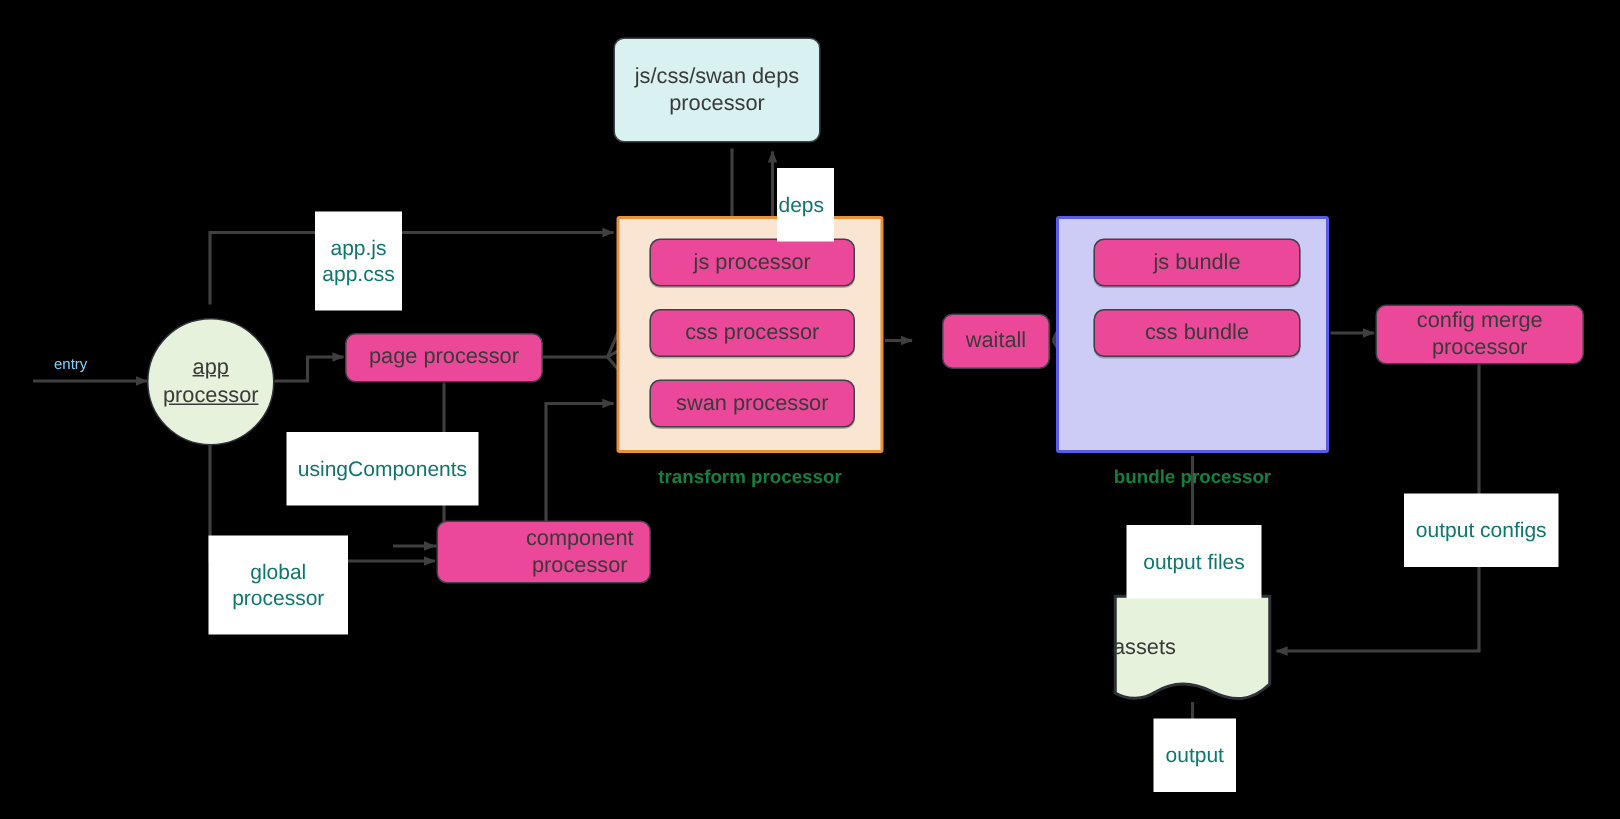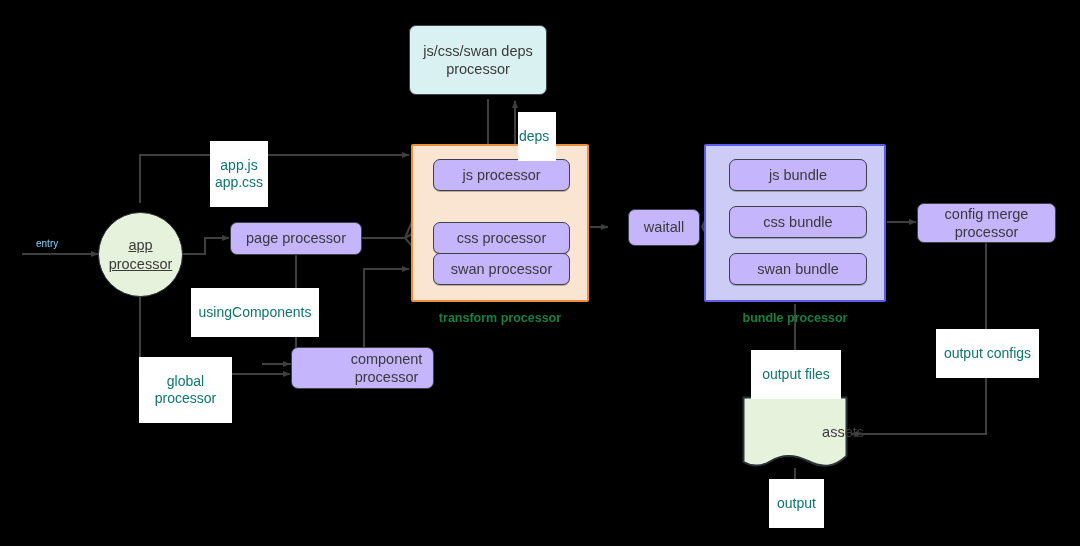--- a/index.html
+++ b/index.html
@@ -24,21 +24,21 @@
     display: flex;
     align-items: center;
     justify-content: center;
     text-align: center;
     color: #3a3a3a;
     font-size: 14.5px;
     line-height: 1.25;
     white-space: pre-line;
   }
   .rect {
-    background: #c4b5fd;
+    background: #ec4899;
     border: 1.6px solid #3d4148;
     border-radius: 7px;
     box-shadow: 0 1px 0 rgba(0,0,0,0.25);
   }
   .cyan {
     background: #d9f2f1;
     border: 1.6px solid #3d4148;
     border-radius: 7px;
   }
   .circle {
@@ -85,23 +85,22 @@
     white-space: nowrap;
     background: transparent;
   }
   .assets-shape {
     position: absolute;
   }
   .assets-text {
     position: absolute;
     color: #3a3a3a;
     font-size: 14.5px;
-    text-align: right;
+    text-align: left;
     width: 100%;
-    padding-left: 16px;
   }
 </style>
 </head>
 <body>
 
 <div id="canvas">
 
   <svg class="wires" viewBox="0 0 1080 546">
     <defs>
       <marker id="arrow" markerWidth="9" markerHeight="9" refX="7.4" refY="3.2" orient="auto" markerUnits="userSpaceOnUse">
@@ -160,28 +159,27 @@
 
   <div class="node circle" style="left:98px; top:212px; width:85px; height:85px;">app
 processor</div>
 
   <div class="node rect" style="left:230px; top:222px; width:132px; height:33px;">page processor</div>
 
   <div class="node rect" style="left:291px; top:347px; width:143px; height:42px;padding-left:48px;">component
 processor</div>
 
   <div class="node rect" style="left:433px; top:159px; width:137px; height:32px;">js processor</div>
-  <div class="node rect" style="left:433px; top:206px; width:137px; height:32px;margin-top:16px;">css processor</div>
+  <div class="node rect" style="left:433px; top:206px; width:137px; height:32px;">css processor</div>
   <div class="node rect" style="left:433px; top:253px; width:137px; height:32px;">swan processor</div>
 
   <div class="node rect" style="left:610px; top:209px; width:72px; height:37px;margin-left:18px;">waitall</div>
 
   <div class="node rect" style="left:729px; top:159px; width:138px; height:32px;">js bundle</div>
   <div class="node rect" style="left:729px; top:206px; width:138px; height:32px;">css bundle</div>
-  <div class="node rect" style="left:729px; top:253px; width:138px; height:32px;">swan bundle</div>
 
   <div class="node rect" style="left:917px; top:203px; width:139px; height:40px;">config merge
 processor</div>
 
   <div class="assets-shape" style="left:742px; top:396px; width:106px; height:73px;">
     <svg width="106" height="73" viewBox="0 0 106 73">
       <path d="M1.5,1.5 H104.5 V60 C92,72 80,72 66,65 C52,58 40,58 28,65.5 C20,70.5 10,71 1.5,66 Z" fill="#e6f2dc" stroke="#2d3138" stroke-width="2"></path>
     </svg>
     <div class="assets-text" style="top:28px;">assets</div>
   </div>

